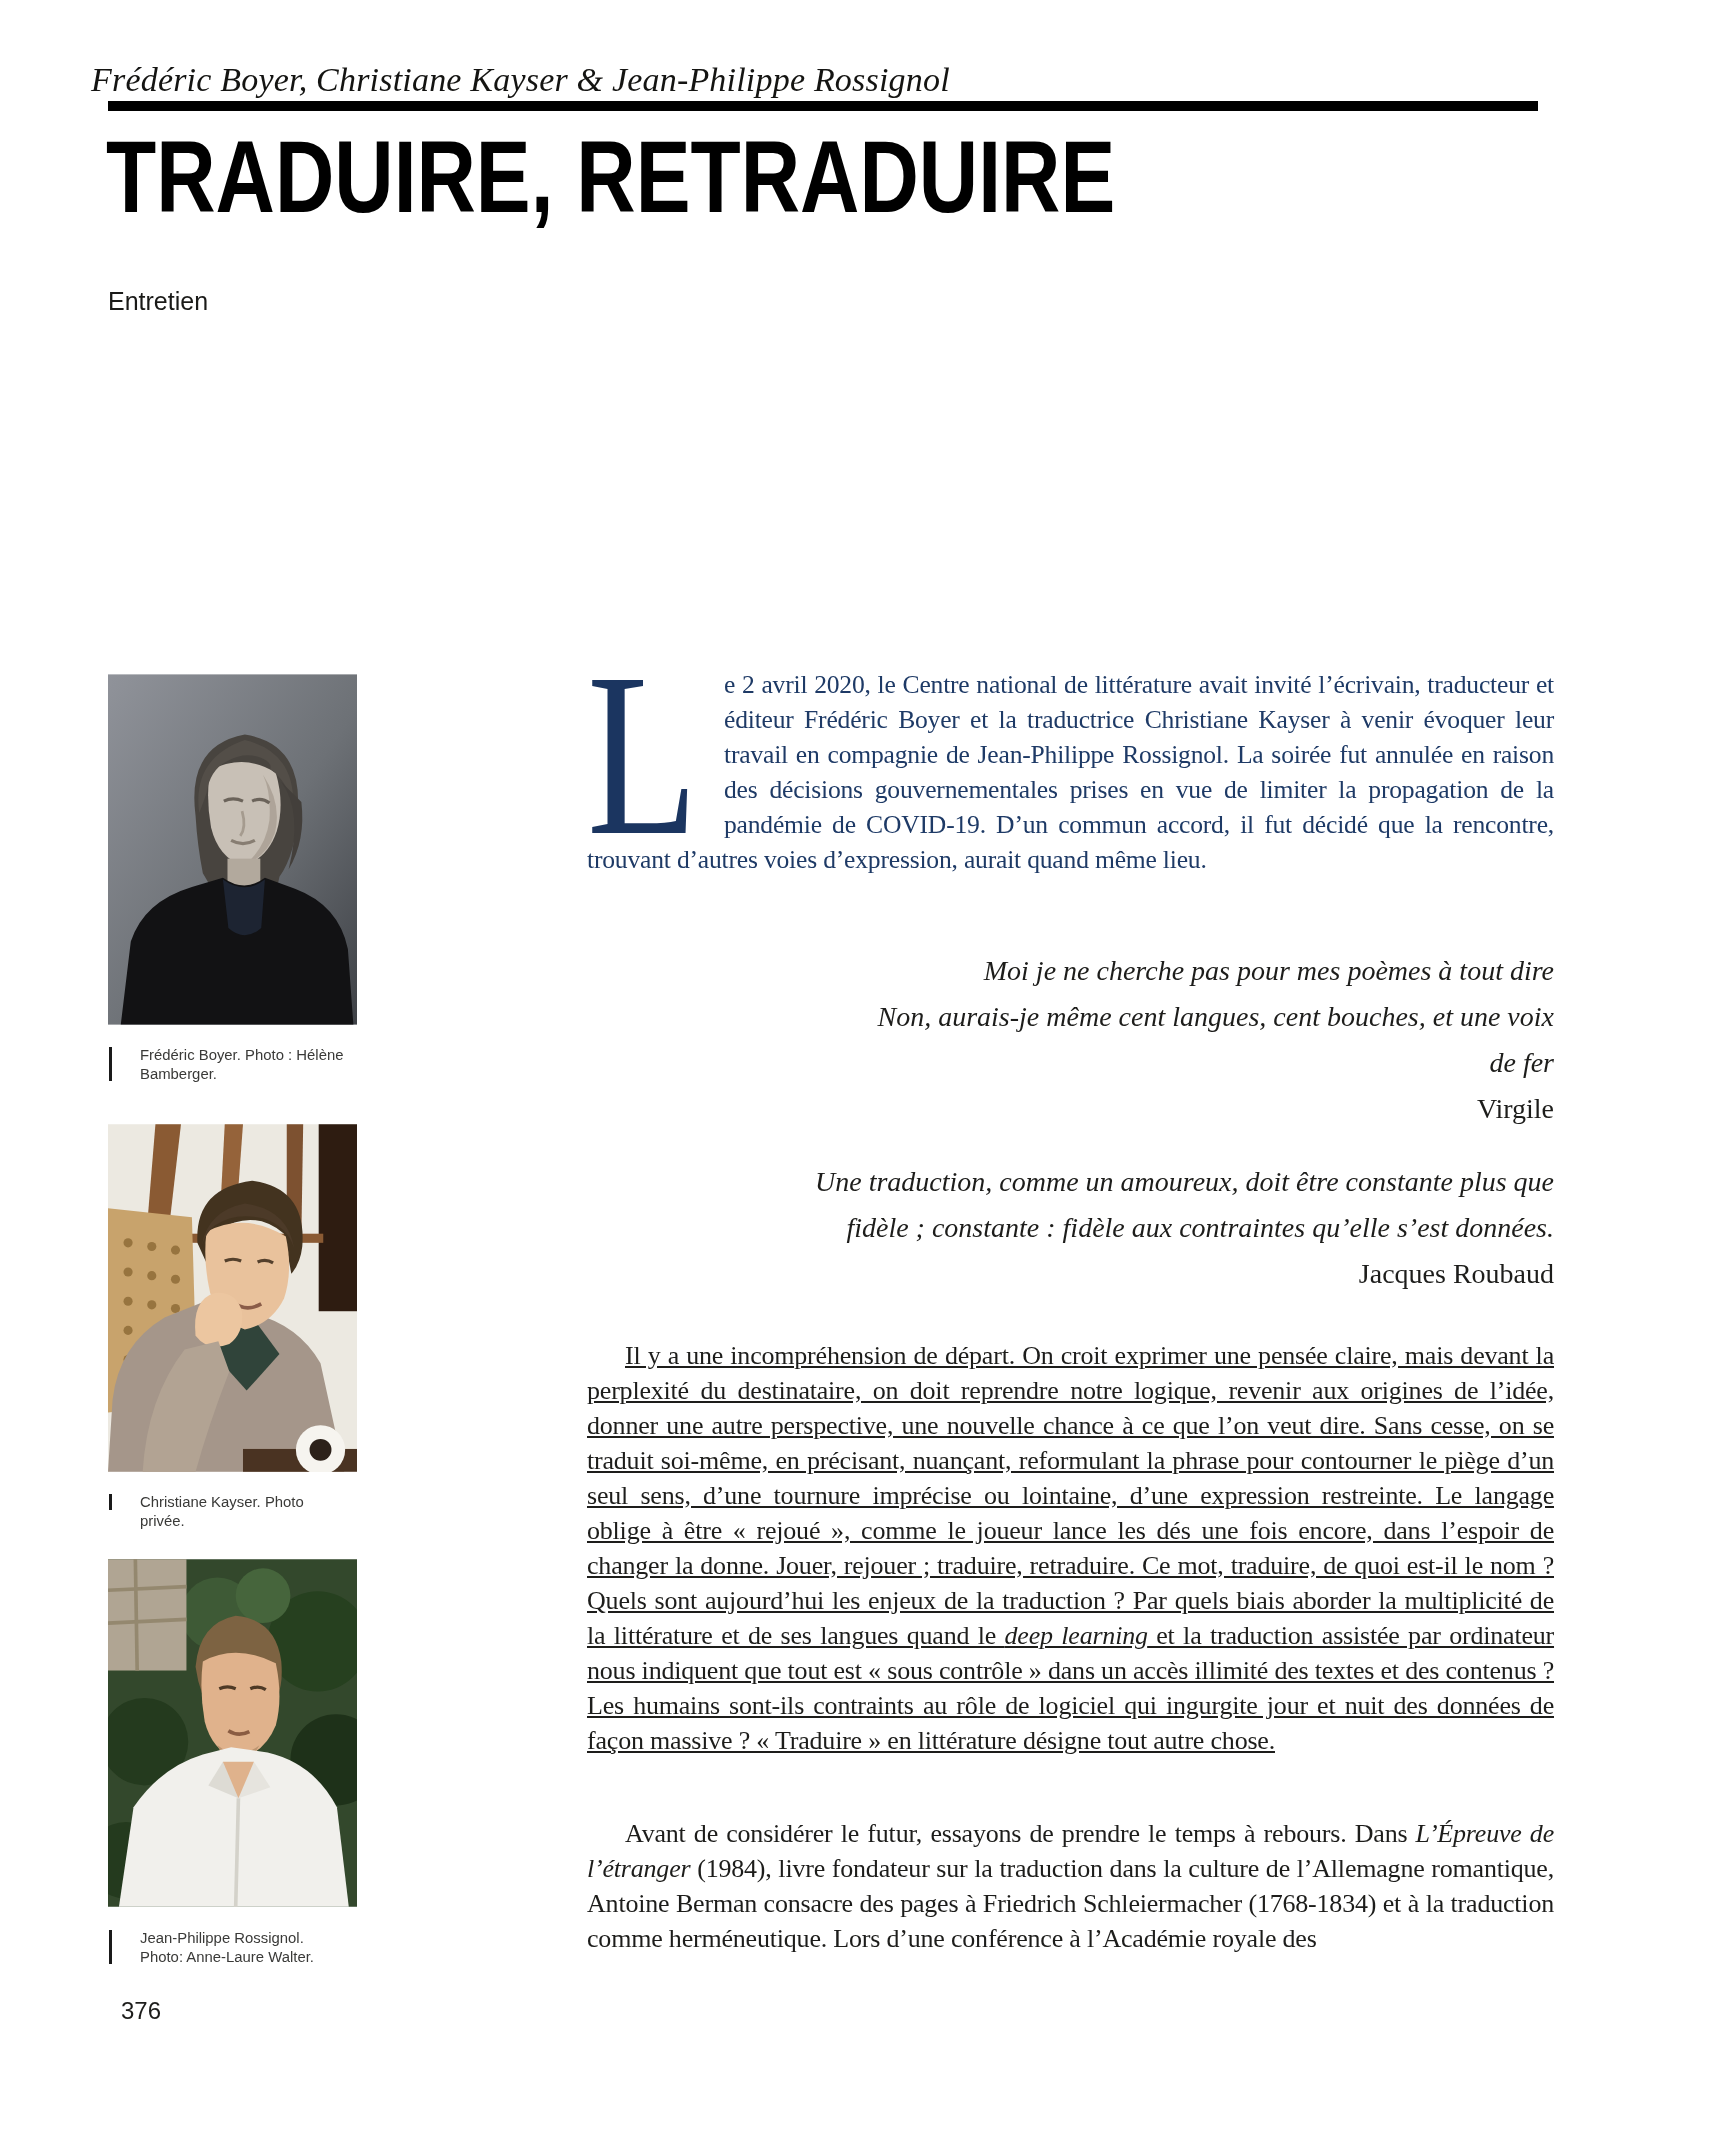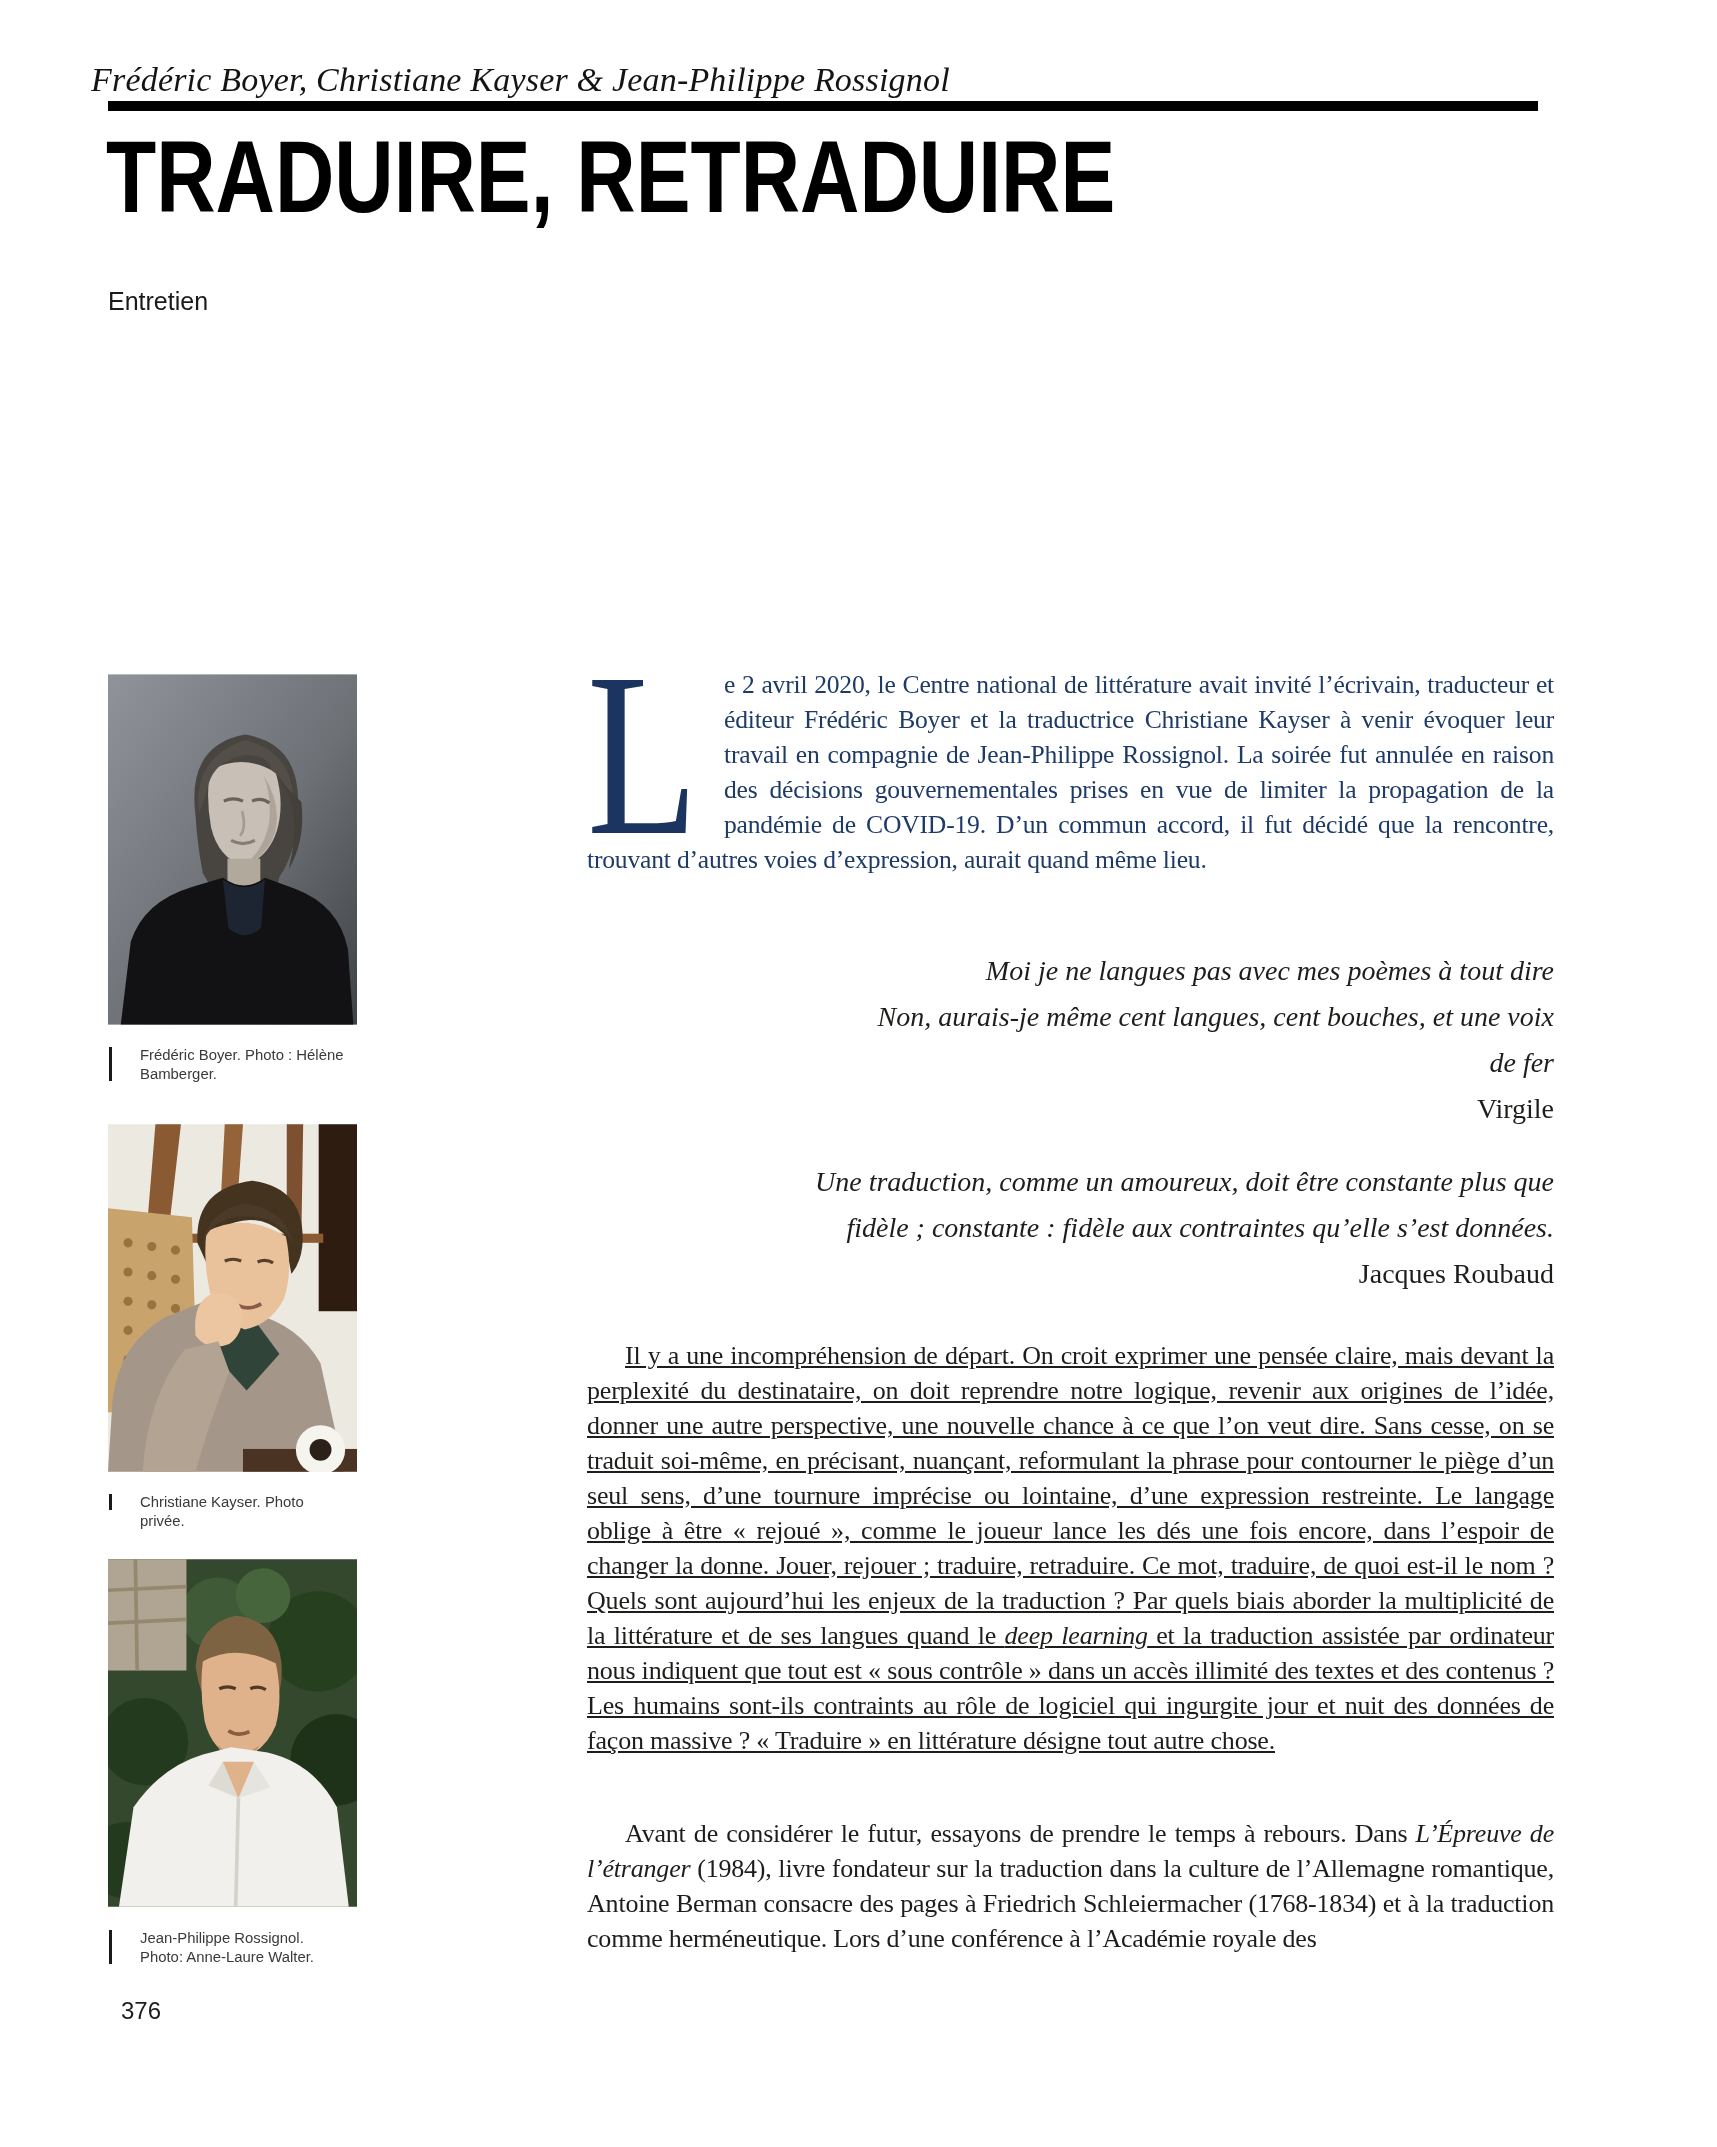--- a/index.html
+++ b/index.html
@@ -205,21 +205,21 @@
       <span class="caption-text"><span>Jean-Philippe Rossignol.</span><br><span>Photo: Anne-Laure Walter.</span></span>
     </figcaption>
   </figure>
 
   <main>
     <p class="intro"><span class="dc-float">
           <span class="dc-glyph">L</span>
         </span><span>e 2 avril 2020, le Centre national de littérature avait invité l’écrivain, traducteur et éditeur Frédéric Boyer et la traductrice Christiane Kayser à venir évoquer leur travail en compagnie de Jean-Philippe Rossignol. La soirée fut annulée en raison des décisions gouvernementales prises en vue de limiter la propagation de la pandémie de COVID-19. D’un commun accord, il fut décidé que la rencontre, trouvant d’autres voies d’expression, aurait quand même lieu.</span></p>
 
     <div class="epigraph ep-virgile">
-      <div class="ep-line">Moi je ne langues pas avec mes poèmes à tout dire</div>
+      <div class="ep-line">Moi je ne cherche pas pour mes poèmes à tout dire</div>
       <div class="ep-line">Non, aurais-je même cent langues, cent bouches, et une voix</div>
       <div class="ep-line">de fer</div>
       <div class="ep-attr">Virgile</div>
     </div>
 
     <div class="epigraph ep-roubaud">
       <div class="ep-line">Une traduction, comme un amoureux, doit être constante plus que</div>
       <div class="ep-line">fidèle ; constante : fidèle aux contraintes qu’elle s’est données.</div>
       <div class="ep-attr">Jacques Roubaud</div>
     </div>

